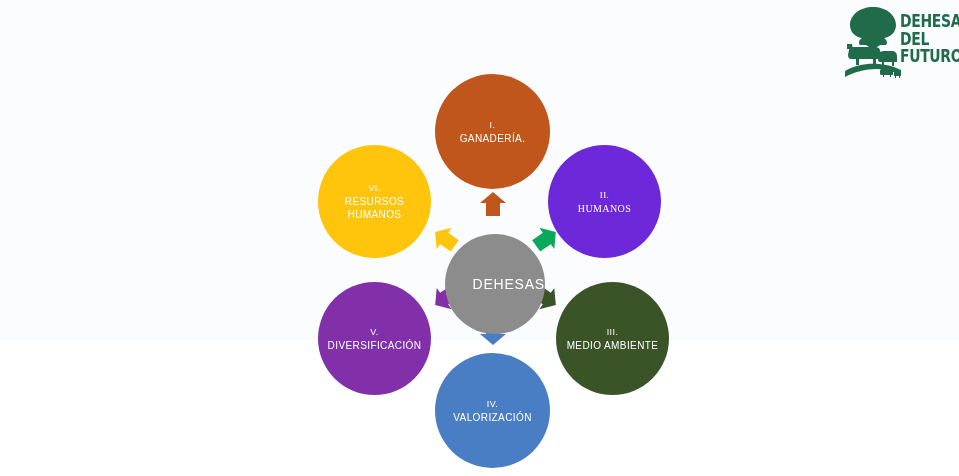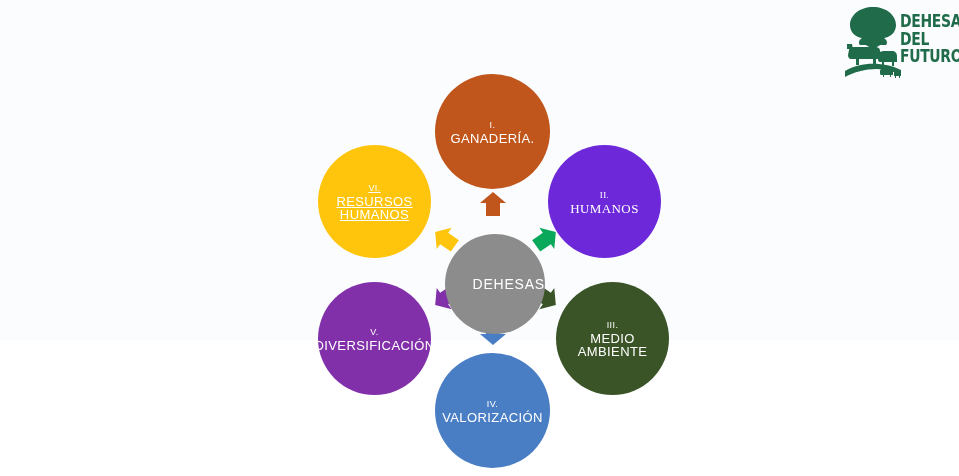--- a/index.html
+++ b/index.html
@@ -76,21 +76,21 @@
     color: #ffffff;
     text-align: center;
     box-sizing: border-box;
   }
   .node .roman {
     font-size: 9px;
     letter-spacing: 0.4px;
     line-height: 13px;
   }
   .node .label {
-    font-size: 13px;
+    font-size: 10px;
     letter-spacing: 0.4px;
     line-height: 13px;
     white-space: pre-line;
   }
 
   
   #node-center {
     left: 145px;
     top: 176px;
     width: 100px;
@@ -140,21 +140,20 @@
     width: 113px;
     height: 113px;
     background: #8230aa;
   }
   #node-recursos {
     left: 18px;
     top: 87px;
     width: 113px;
     height: 113px;
     background: #ffc40c;
-    text-decoration: underline;
   }
 
   
   .arrow {
     position: absolute;
     width: 30px;
     height: 30px;
   }
   .arrow svg { display: block; width: 100%; height: 100%; }
 

